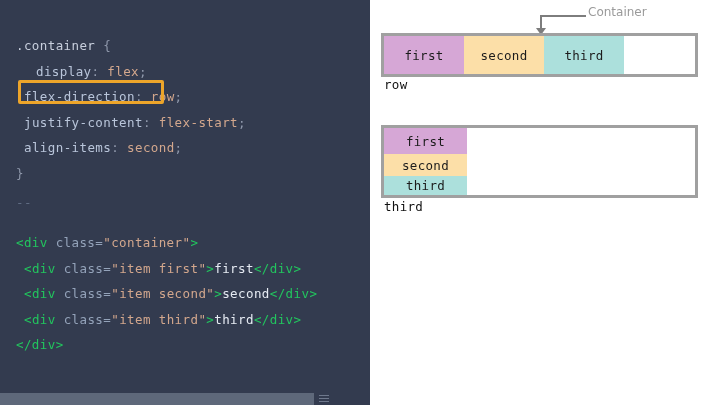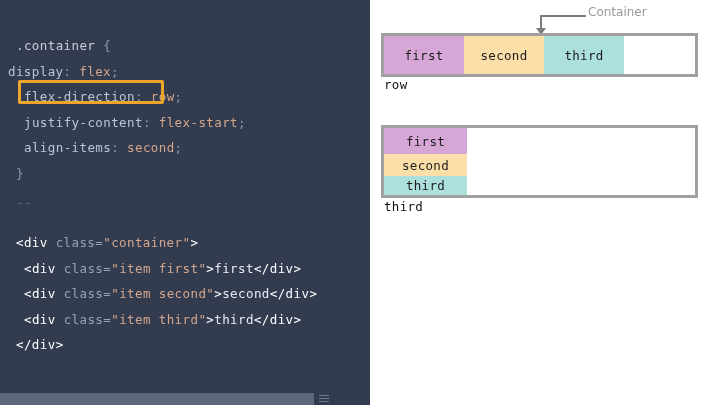--- a/index.html
+++ b/index.html
@@ -41,21 +41,21 @@
     white-space: pre;
     font-family: "DejaVu Sans Mono", monospace;
     font-size: 12.5px;
     line-height: 14px;
     letter-spacing: 0.4px;
   }
   .sel    { color: #c8cfdd; }
   .punct  { color: #8f98ab; }
   .prop   { color: #b9c5da; }
   .val    { color: #d3a78d; }
-  .tag    { color: #ffffff; }
+  .tag    { color: #22c55e; }
   .attr   { color: #94a3ba; }
   .attrv  { color: #d3a78d; }
   .text   { color: #e6ebf3; }
   .sep    { color: #5f6b82; }
 
   .highlight-box {
     position: absolute;
     left: 18px;
     top: 80px;
     width: 146px;
@@ -220,21 +220,21 @@
   #column-label { left: 14px; top: 199px; }
 </style>
 </head>
 <body>
 
 <div id="screen">
 
   <div class="code-panel" style="background: rgb(51, 59, 79);">
     <div class="code-lines" id="css-lines">
         <div class="cline" style="top: 39px; left: 16px;"><span class="sel">.container</span><span class="punct"> </span><span class="punct">{</span></div>
-        <div class="cline" style="top: 64.5px; left: 8px;"><span class="prop">display</span><span class="punct">: </span><span class="val">flex</span><span class="punct">;</span></div>
+        <div class="cline" style="top: 64.5px; left: 36px;"><span class="prop">display</span><span class="punct">: </span><span class="val">flex</span><span class="punct">;</span></div>
         <div class="cline" style="top: 90px; left: 24px;"><span class="prop">flex-direction</span><span class="punct">: </span><span class="val">row</span><span class="punct">;</span></div>
         <div class="cline" style="top: 115.5px; left: 24px;"><span class="prop">justify-content</span><span class="punct">: </span><span class="val">flex-start</span><span class="punct">;</span></div>
         <div class="cline" style="top: 141px; left: 24px;"><span class="prop">align-items</span><span class="punct">: </span><span class="val">second</span><span class="punct">;</span></div>
         <div class="cline" style="top: 166.5px; left: 16px;"><span class="punct">}</span></div>
       </div>
     <div class="code-lines" id="sep-line">
         <div class="cline sep" style="top: 196px; left: 16px;">--</div>
       </div>
     <div class="code-lines" id="html-lines">
         <div class="cline" style="top: 236px; left: 16px;"><span class="tag">&lt;div </span><span class="attr">class=</span><span class="attrv">"container"</span><span class="tag">&gt;</span></div>

